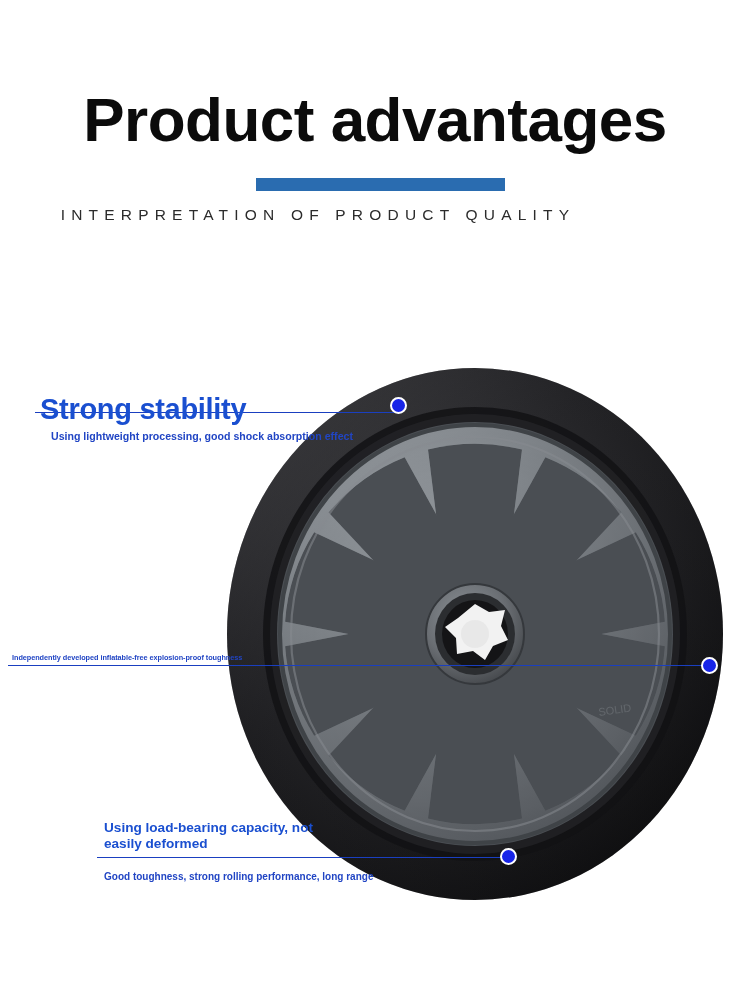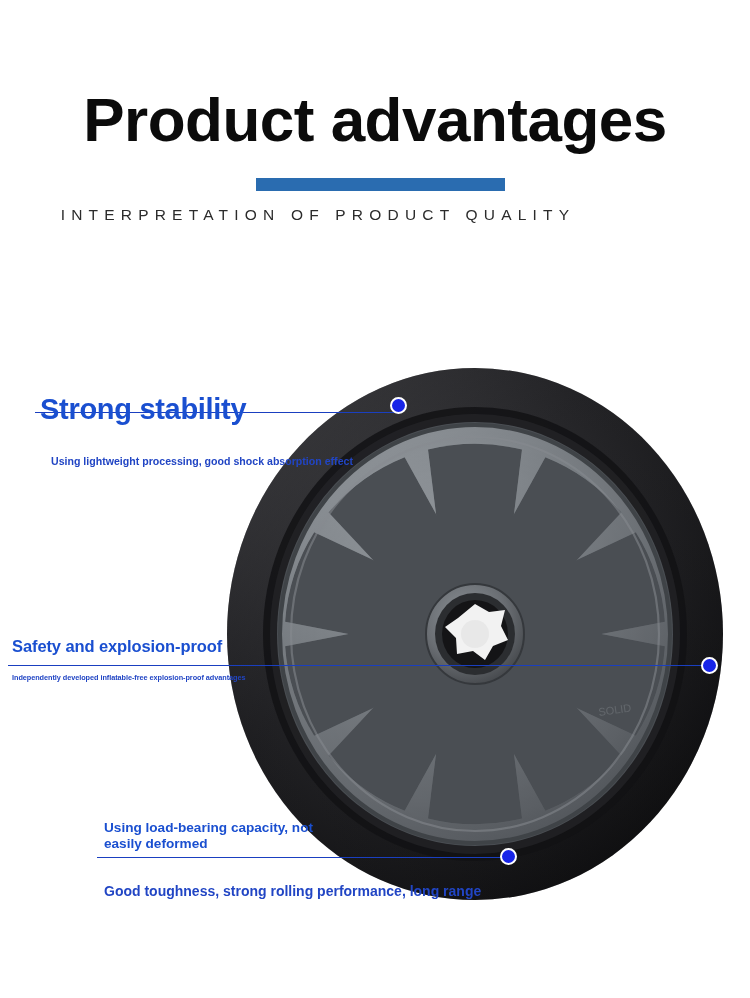--- a/index.html
+++ b/index.html
@@ -43,35 +43,35 @@
   }
   .c-dot{
     position:absolute;width:17px;height:17px;border-radius:50%;
     background:#1724e8;border:2.2px solid #ffffff;
     box-sizing:border-box;
   }
 
   
   #co1{left:40px;top:372px;}
   #co1 .c-head{font-size:29px;line-height:34px;letter-spacing:-0.3px;margin-top:20px;}
-  #co1 .c-sub{font-size:10.6px;line-height:14px;margin-top:28px;margin-left:3px;padding-left:8px;}
+  #co1 .c-sub{font-size:10.6px;line-height:14px;margin-top:3px;margin-left:3px;padding-left:8px;}
   #line1{left:35px;top:412px;width:363px;}
   #dot1{left:390px;top:397px;}
 
   
   #co2{left:12px;top:636px;}
   #co2 .c-head{font-size:16.5px;line-height:20px;letter-spacing:-0.1px;}
   #co2 .c-sub{font-size:7.3px;line-height:11px;margin-top:16px;letter-spacing:-0.05px;}
   #line2{left:8px;top:665px;width:701px;}
   #dot2{left:701px;top:657px;}
 
   
   #co3{left:104px;top:820px;}
   #co3 .c-head{font-size:13.6px;line-height:16px;white-space:normal;width:215px;}
-  #co3 .c-sub{font-size:14px;line-height:15px;margin-top:32px;}
+  #co3 .c-sub{font-size:10px;line-height:15px;margin-top:17px;}
   #line3{left:97px;top:857px;width:411px;}
   #dot3{left:500px;top:848px;}
 </style>
 </head>
 <body>
 
 <div id="stage">
 
   <div class="title">Product advantages</div>
 
@@ -189,22 +189,21 @@
   <div class="c-line" id="line1"></div>
   <div class="c-dot" id="dot1"></div>
   <div class="callout" id="co1">
     <div class="c-head">Strong stability</div>
     <div class="c-sub">Using lightweight processing, good shock absorption effect</div>
   </div>
 
   <div class="c-line" id="line2"></div>
   <div class="c-dot" id="dot2"></div>
   <div class="callout" id="co2">
-    <div class="c-head">Safety and explosion-proof</div>
-    <div class="c-sub">Independently developed inflatable-free explosion-proof advantages</div>
+    <div class="c-sub">Independently developed inflatable-free explosion-proof toughness</div>
   </div>
 
   <div class="c-line" id="line3"></div>
   <div class="c-dot" id="dot3"></div>
   <div class="callout" id="co3">
     <div class="c-head">Using load-bearing capacity, not easily deformed</div>
     <div class="c-sub">Good toughness, strong rolling performance, long range</div>
   </div>
 
 </div>

